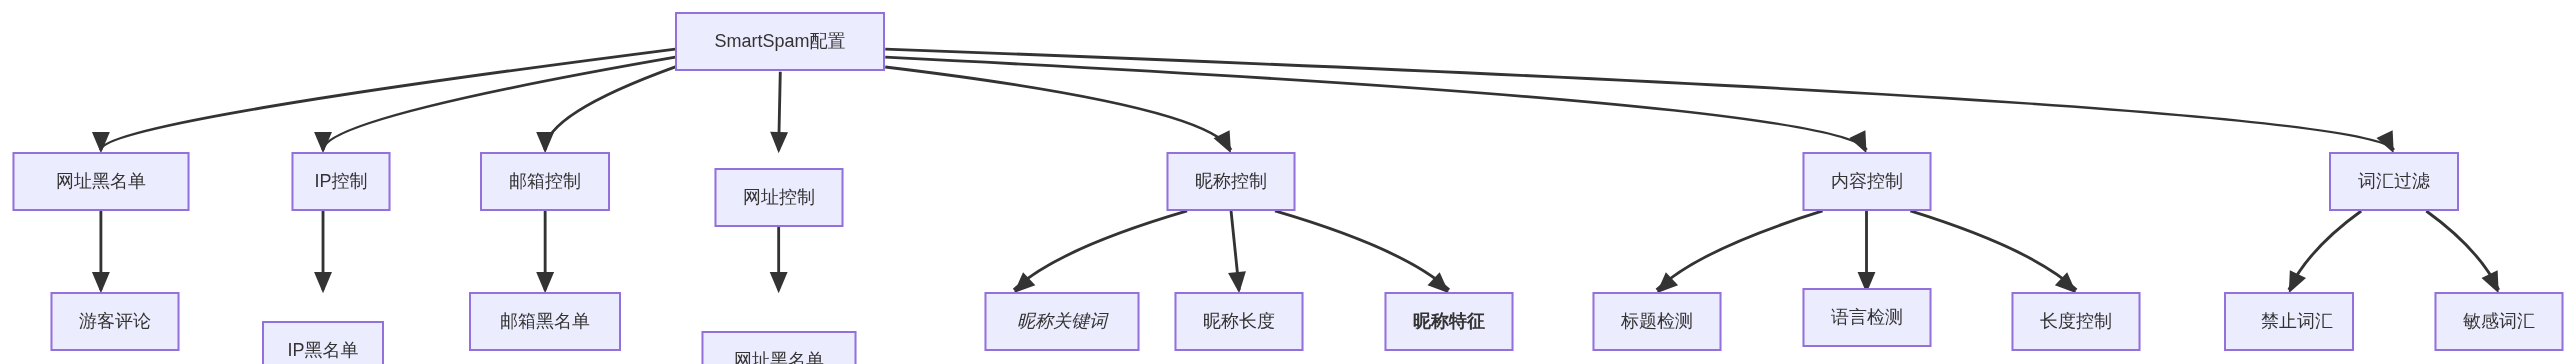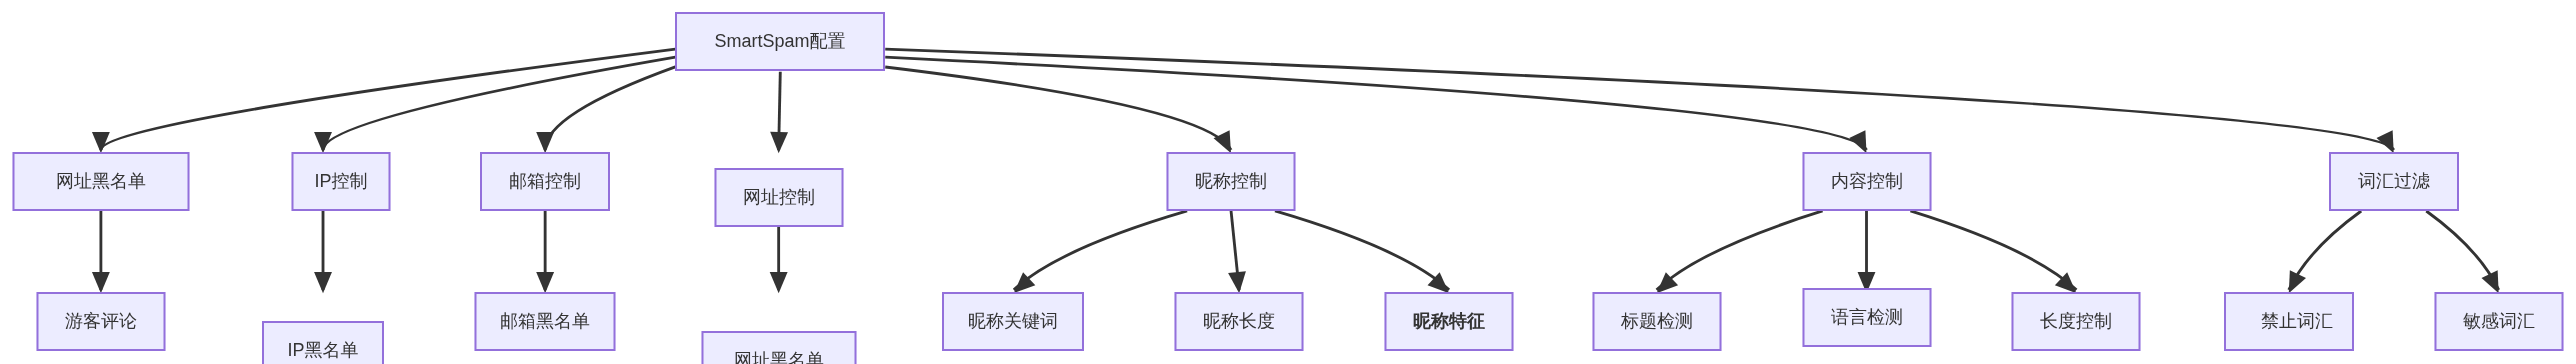--- a/index.html
+++ b/index.html
@@ -87,29 +87,29 @@
       <path class="edge-path" d="M2348,259 Q2499,306 2552,356"></path>
       <polygon class="arrowhead" points="0,0 -11,-26 11,-26" transform="translate(2552,360) rotate(-46.7)"></polygon>
       <path class="edge-path" d="M2902,259 Q2837,306 2813,356"></path>
       <polygon class="arrowhead" points="0,0 -11,-26 11,-26" transform="translate(2813,360) rotate(25.6)"></polygon>
       <path class="edge-path" d="M2982,259 Q3047,306 3071,356"></path>
       <polygon class="arrowhead" points="0,0 -11,-26 11,-26" transform="translate(3071,360) rotate(-25.6)"></polygon>
     </svg>
   <div id="nodes">
       <div class="node" style="left: 780px; top: 12.2px; width: 210px;">SmartSpam配置</div>
       <div class="node" style="left: 101px; top: 152px; width: 177px;">网址黑名单</div>
-      <div class="node" style="left: 101px; top: 292px; width: 129px;">游客评论</div>
+      <div class="node" style="left: 115px; top: 292px; width: 129px;">游客评论</div>
       <div class="node" style="left: 341px; top: 152px; width: 99px;">IP控制</div>
       <div class="node" style="left: 323px; top: 292px; width: 122px; margin-top: 29px;">IP黑名单</div>
       <div class="node" style="left: 545px; top: 152px; width: 130px;">邮箱控制</div>
-      <div class="node" style="left: 545px; top: 292px; width: 141px;">邮箱黑名单</div>
+      <div class="node" style="left: 545px; top: 292px; width: 152px;">邮箱黑名单</div>
       <div class="node" style="left: 779px; top: 168px; width: 129px;">网址控制</div>
       <div class="node" style="left: 779px; top: 292px; width: 155px; margin-top: 39px;">网址黑名单</div>
       <div class="node" style="left: 1231px; top: 152px; width: 129px;">昵称控制</div>
-      <div class="node" style="left: 1013px; top: 292px; width: 142px;">昵称关键词</div>
+      <div class="node" style="left: 1062px; top: 292px; width: 155px; font-style: italic;">昵称关键词</div>
       <div class="node" style="left: 1239px; top: 292px; width: 129px;">昵称长度</div>
       <div class="node" style="left: 1449px; top: 292px; width: 129px; font-weight: bold;">昵称特征</div>
       <div class="node" style="left: 1867px; top: 152px; width: 129px;">内容控制</div>
       <div class="node" style="left: 1657px; top: 292px; width: 129px;">标题检测</div>
       <div class="node" style="left: 1867px; top: 288px; width: 129px;">语言检测</div>
       <div class="node" style="left: 2076px; top: 292px; width: 129px;">长度控制</div>
       <div class="node" style="left: 2394px; top: 152px; width: 130px;">词汇过滤</div>
       <div class="node" style="left: 2289px; top: 292px; width: 130px; padding-left: 16px;">禁止词汇</div>
       <div class="node" style="left: 2499px; top: 292px; width: 129px;">敏感词汇</div>
     </div>

